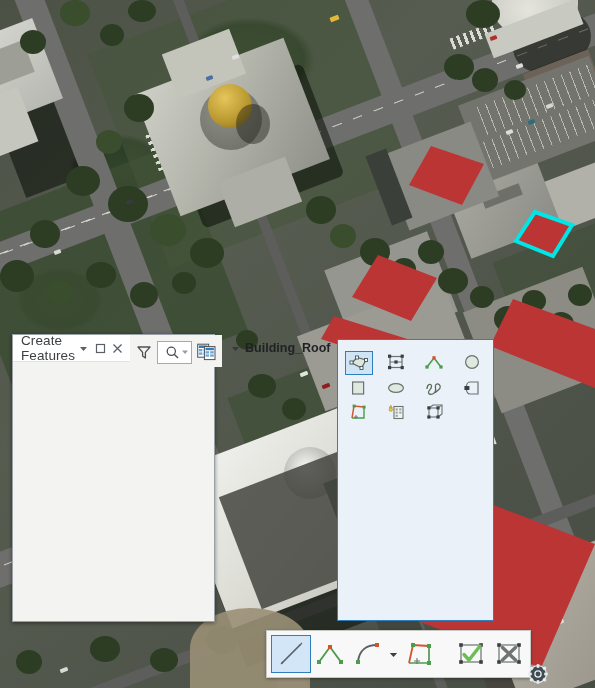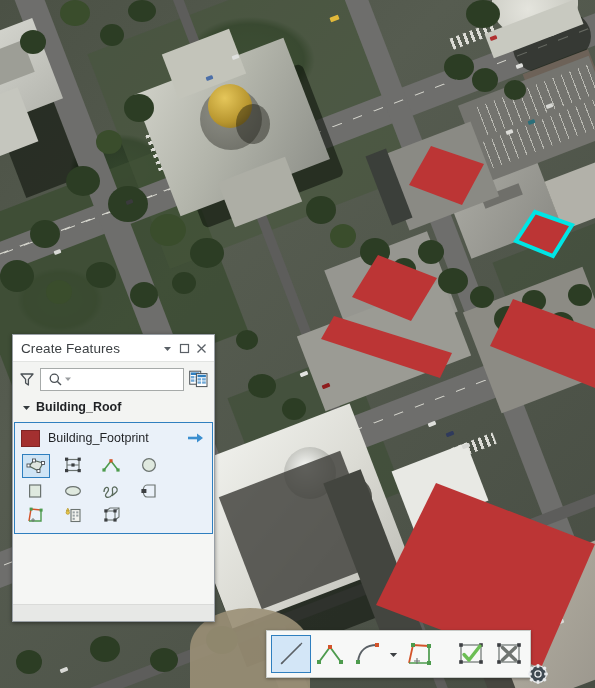--- a/index.html
+++ b/index.html
@@ -36,21 +36,21 @@
   .parkl{position:absolute;background:repeating-linear-gradient(90deg,#b9b9b2 0 1px,rgba(0,0,0,0) 1px 9px);}
 
   
   svg.overlay{position:absolute;inset:0;width:595px;height:688px;}
 
   
   #panel{
     position:absolute;left:12px;top:334px;width:201px;height:286px;
     background:#f3f4f2;border:1px solid #9aa0a6;
     box-shadow:0 1px 4px rgba(0,0,0,.45);
-    display:flex;flex-direction:column;
+    display:flex;flex-direction:row;
   }
   .panel-head{
     height:26px;background:#ffffff;display:flex;align-items:center;
     padding:0 4px 0 8px;border-bottom:1px solid #e2e4e2;
   }
   .panel-title{font-size:13.5px;color:#3c4043;flex:1;letter-spacing:.1px;}
   .hbtn{width:17px;height:17px;display:flex;align-items:center;justify-content:center;
         color:#5a6066;font-size:11px;cursor:default;}
   .hbtn svg{display:block;}
 
@@ -302,30 +302,20 @@
     <div class="group-row">
       <span class="group-caret">
         <svg width="9" height="9" viewBox="0 0 9 9">
             <path d="M1,3 L8,3 L4.5,7 Z" fill="#33393d"></path>
           </svg>
       </span>
       <span class="group-name">Building_Roof</span>
     </div>
 
     <div class="tmpl-card">
-      <div class="tmpl-top">
-        <span class="swatch"></span>
-        <span class="tmpl-name">Building_Footprint</span>
-        <span class="arrow-ico">
-          <svg width="20" height="16" viewBox="0 0 20 16">
-            <path d="M2,8 L15,8" stroke="#3b8fd0" stroke-width="2.6"></path>
-            <path d="M11,3.4 L17,8 L11,12.6 Z" fill="#3b8fd0"></path>
-          </svg>
-        </span>
-      </div>
 
       <div class="tool-grid">
 
         <div class="tool sel">
           <svg width="20" height="18" viewBox="0 0 20 18">
             <path d="M3,9 L8,3.5 L17,6 L12.5,14 Z" fill="#dfe6e0" stroke="#5a6b5c" stroke-width="1.2"></path>
             <rect x="1" y="7" width="3" height="3" fill="#fff" stroke="#4a5055" stroke-width=".9"></rect>
             <rect x="6.5" y="2" width="3" height="3" fill="#fff" stroke="#4a5055" stroke-width=".9"></rect>
             <rect x="15.5" y="4.5" width="3" height="3" fill="#fff" stroke="#4a5055" stroke-width=".9"></rect>
             <rect x="11" y="12.5" width="3" height="3" fill="#fff" stroke="#4a5055" stroke-width=".9"></rect>

